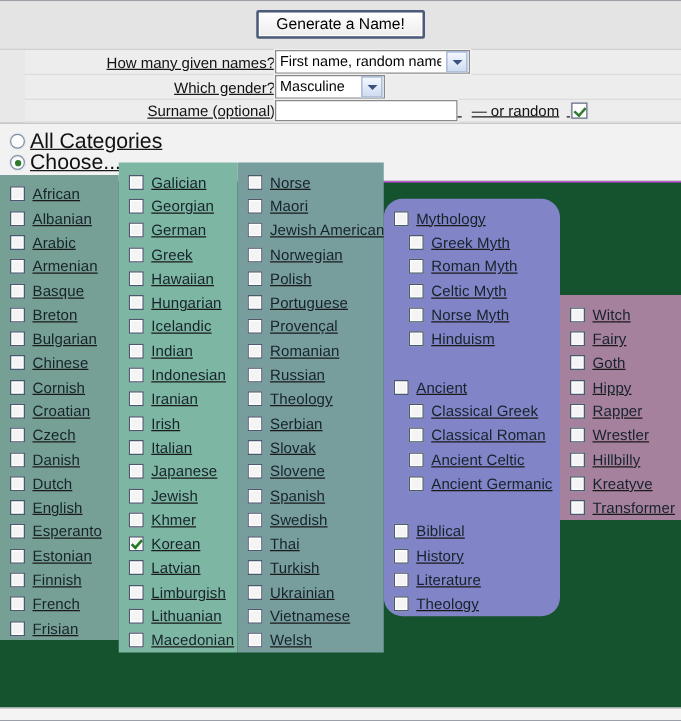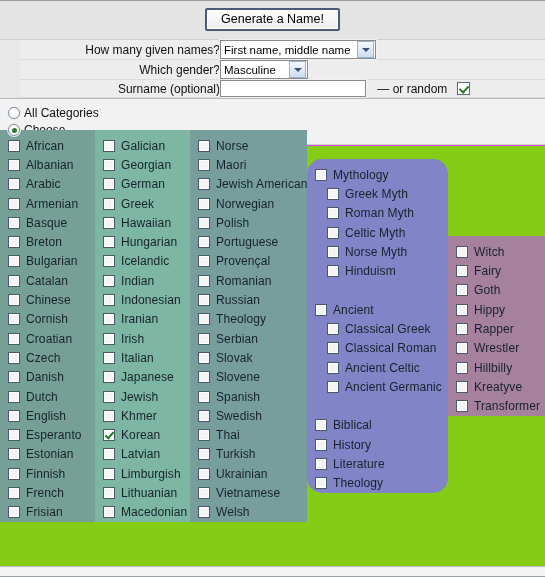--- a/index.html
+++ b/index.html
@@ -13,22 +13,23 @@
     overflow: hidden;
     font-family: "Liberation Sans", sans-serif;
     font-size: 12px;
     color: #1a1a1a;
   }
 
   .page {
     width: 545px;
     height: 577px;
     position: relative;
-    background: #84cc16;
+    background: #14532d;
     box-sizing: border-box;
+    text-decoration: underline;
   }
 
   
   .form-wrap {
     background: #e8e8e8;
     border-top: 1px solid #9aa0a6;
     border-bottom: 1px solid #b8b8b8;
     padding: 0;
   }
 
@@ -179,21 +180,21 @@
   }
   .radio.on::after {
     content: "";
     position: absolute;
     left: 2.5px; top: 2.5px;
     width: 5px; height: 5px;
     border-radius: 50%;
     background: #2f7a2f;
   }
   .radio-line span.rl {
-    font-size: 12px;
+    font-size: 17px;
     color: #111;
   }
 
   
   .cols {
     display: flex;
     width: 545px;
     height: 360px;
     align-items: center;
     border-top: 1px solid #d946ef;
@@ -264,21 +265,21 @@
     <div class="generate-row">
       <button class="gen-btn">Generate a Name!</button>
     </div>
 
     <table class="formtable">
       <tbody>
           <tr>
         <td class="lbl-cell">How many given names?</td>
         <td class="fld-cell">
           <span class="sel w1">
-            <span class="txt">First name, middle name</span>
+            <span class="txt">First name, random name</span>
             <span class="arrow">
                   <i></i>
                 </span>
           </span>
         </td>
       </tr>
       <tr>
         <td class="lbl-cell">Which gender?</td>
         <td class="fld-cell">
           <span class="sel w2">
@@ -337,24 +338,20 @@
         <div class="item">
           <span class="box"></span>
           <span class="lab">Breton</span>
         </div>
         <div class="item">
           <span class="box"></span>
           <span class="lab">Bulgarian</span>
         </div>
         <div class="item">
           <span class="box"></span>
-          <span class="lab">Catalan</span>
-        </div>
-        <div class="item">
-          <span class="box"></span>
           <span class="lab">Chinese</span>
         </div>
         <div class="item">
           <span class="box"></span>
           <span class="lab">Cornish</span>
         </div>
         <div class="item">
           <span class="box"></span>
           <span class="lab">Croatian</span>
         </div>

